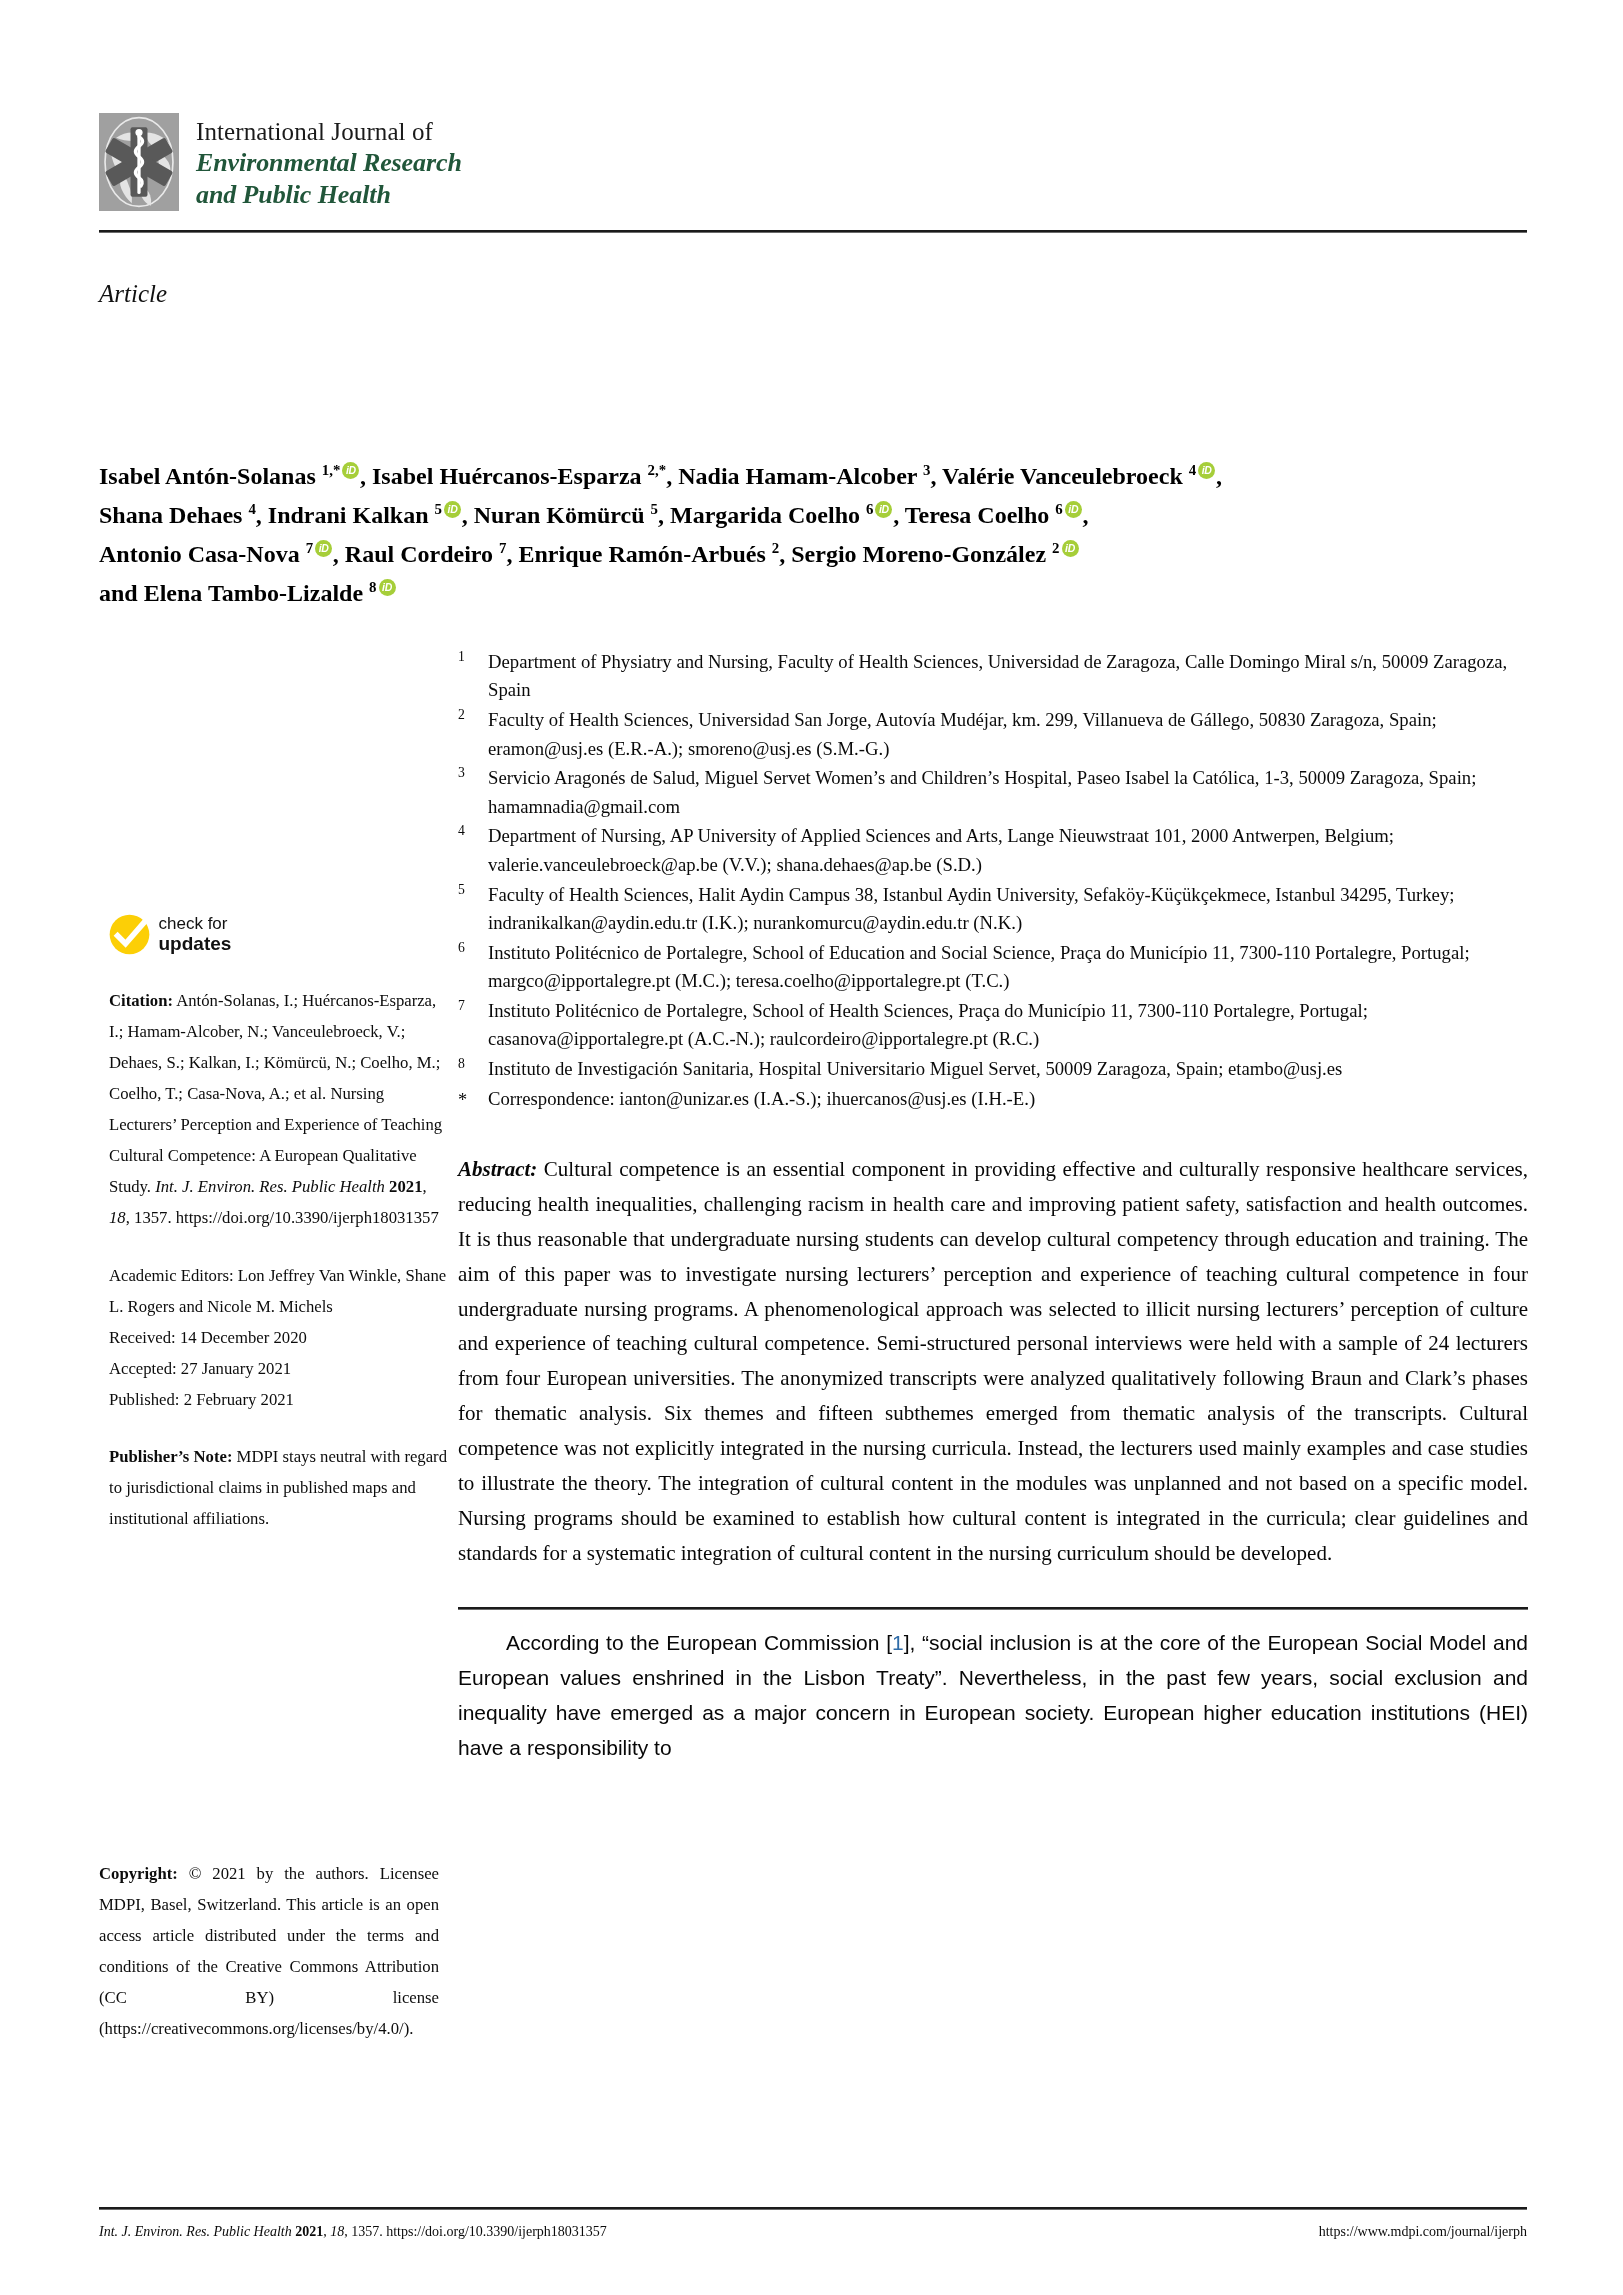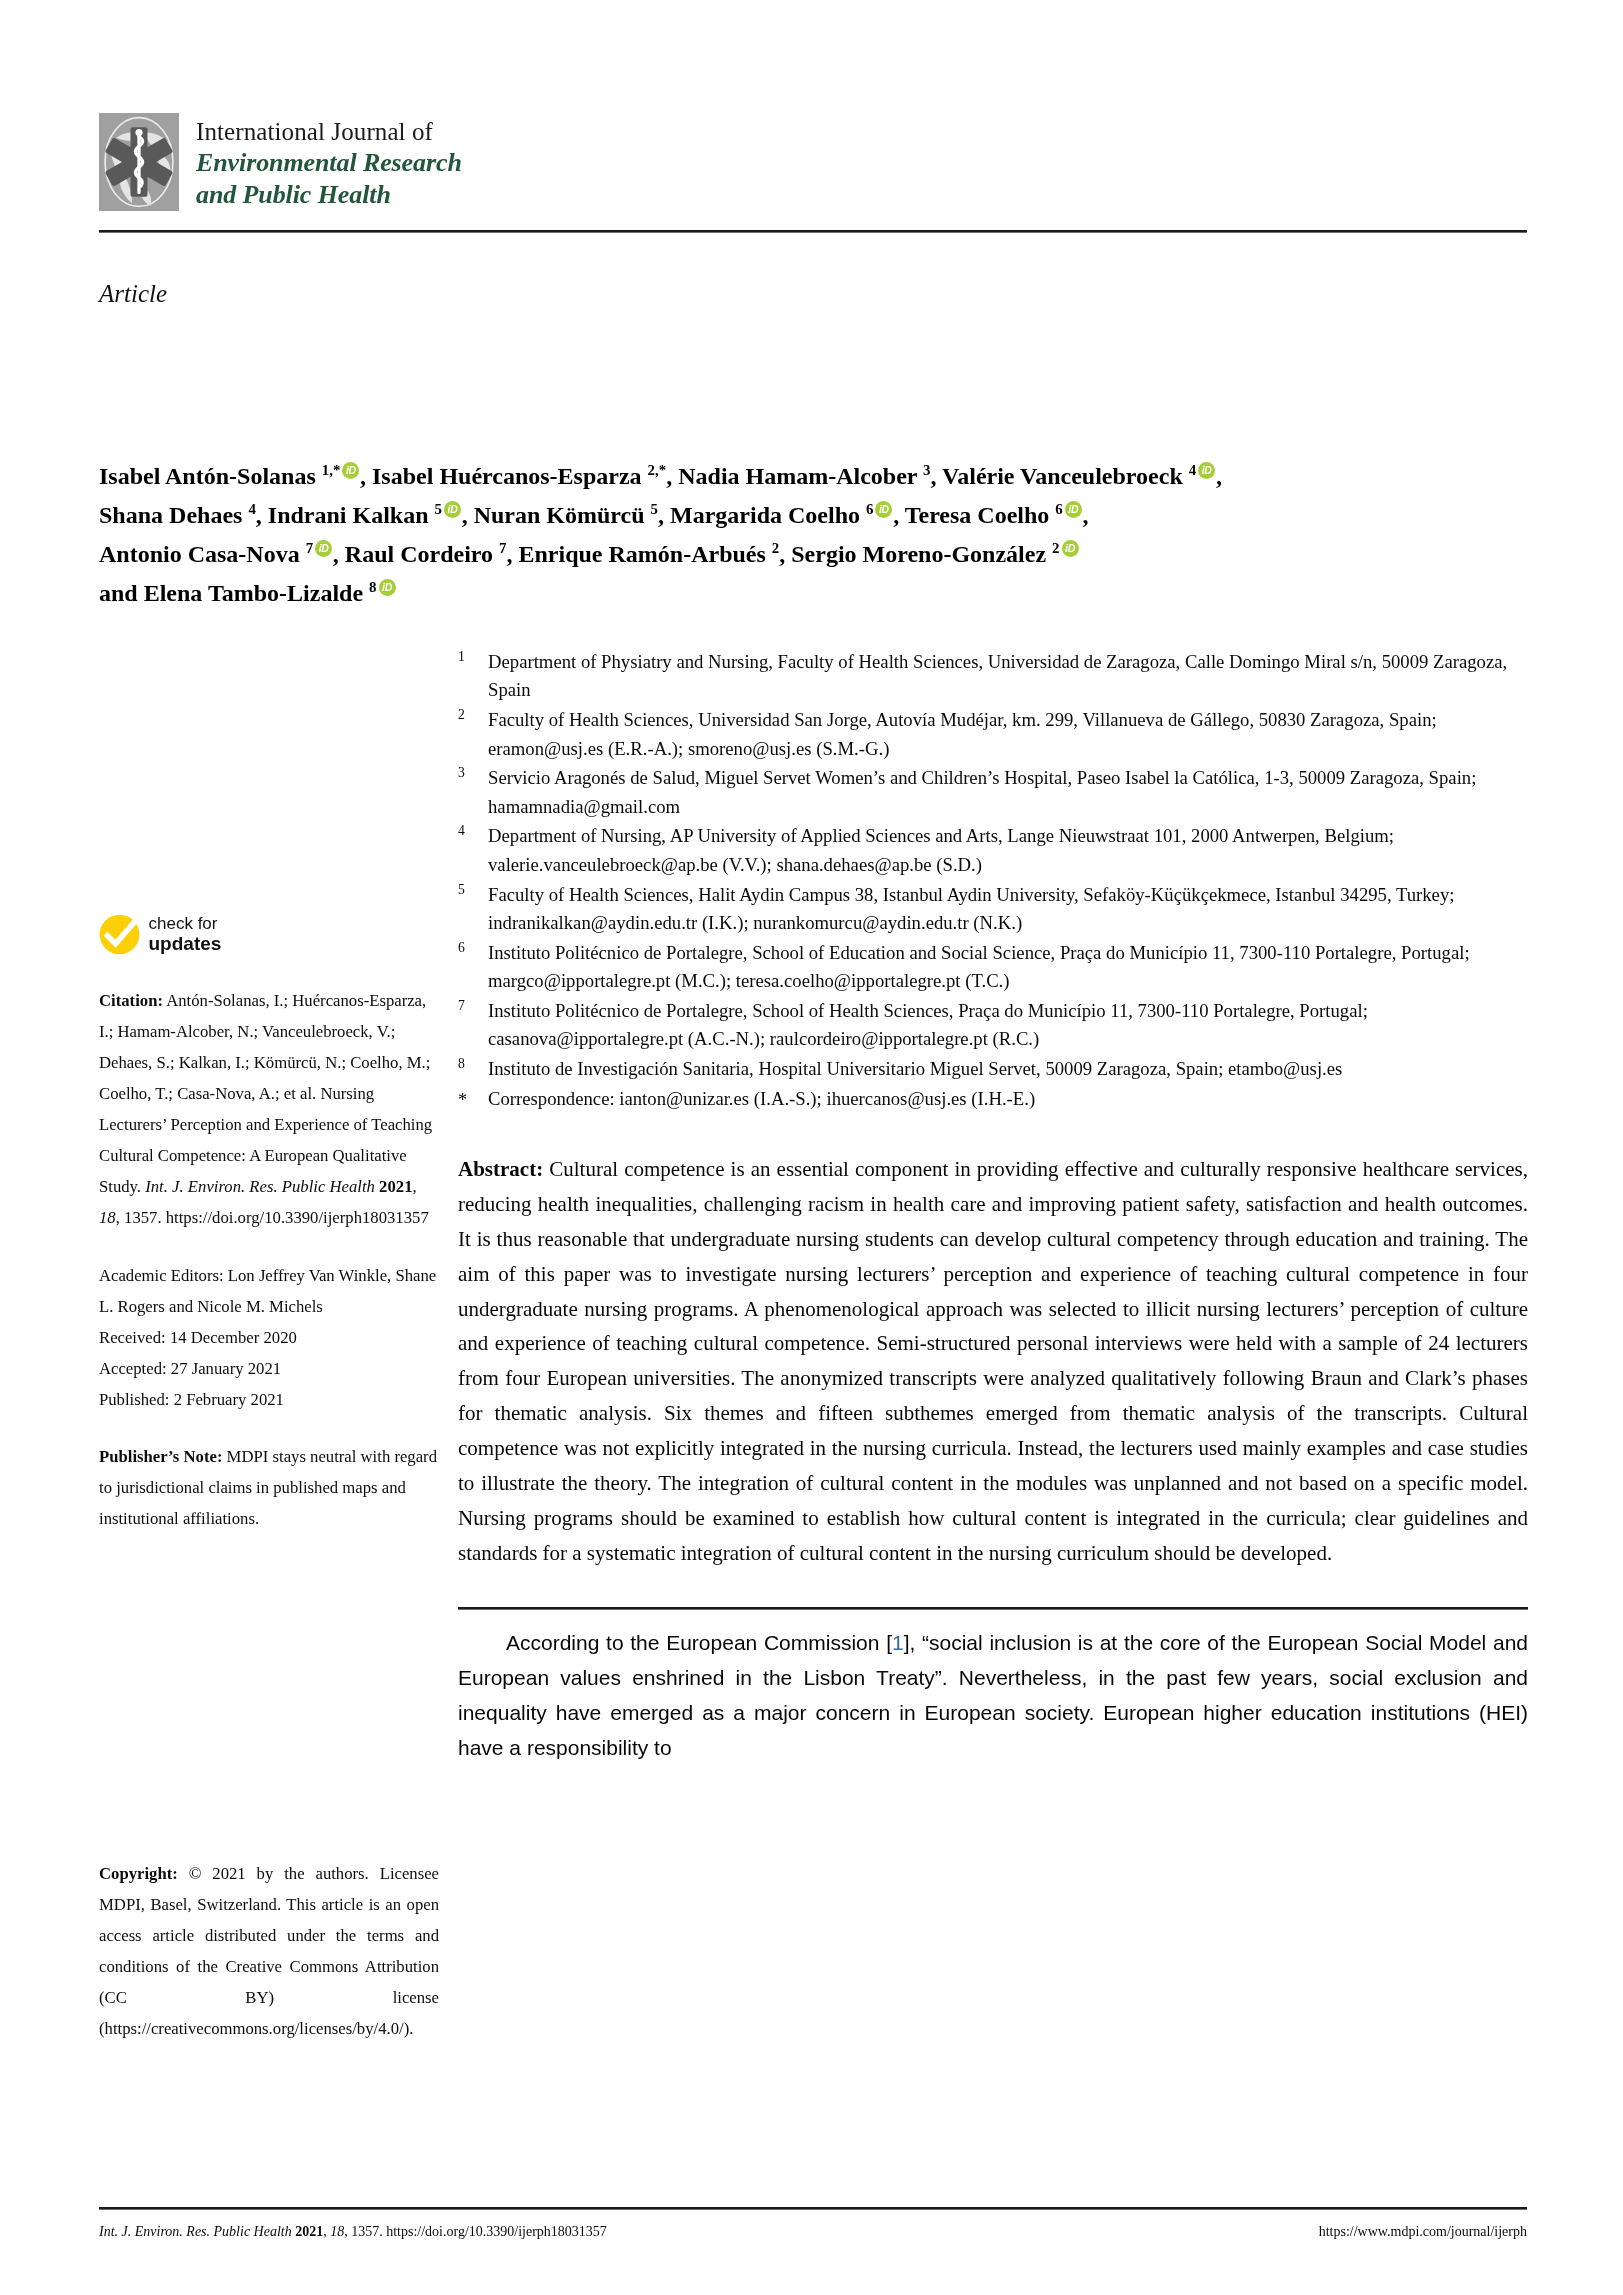--- a/index.html
+++ b/index.html
@@ -125,21 +125,21 @@
     font-weight: bold;
     font-style: italic;
     line-height: 17px;
     text-align: center;
     letter-spacing: -0.3px;
   }
 
   
   .sidebar {
     position: absolute;
-    left: 99px;
+    left: 109px;
     top: 914px;
     width: 340px;
     font-family: "Liberation Serif", serif;
   }
   .cfu {
     display: flex;
     align-items: center;
     gap: 8.5px;
     margin-bottom: 30px;
   }
@@ -202,21 +202,21 @@
   .affil-text { flex: 1; }
 
   .abstract {
     margin-top: 39px;
     font-family: "Liberation Serif", serif;
     font-size: 21px;
     line-height: 1.66;
     text-align: justify;
     color: #070707;
   }
-  .abstract b { font-weight: bold; }
+  .abstract b { font-weight: bold; font-style: italic; }
 
   .keywords {
     margin-top: 31px;
     font-family: "Liberation Serif", serif;
     font-size: 21px;
     line-height: 1.6;
     color: #070707;
   }
   .keywords b { font-weight: bold; }
 

